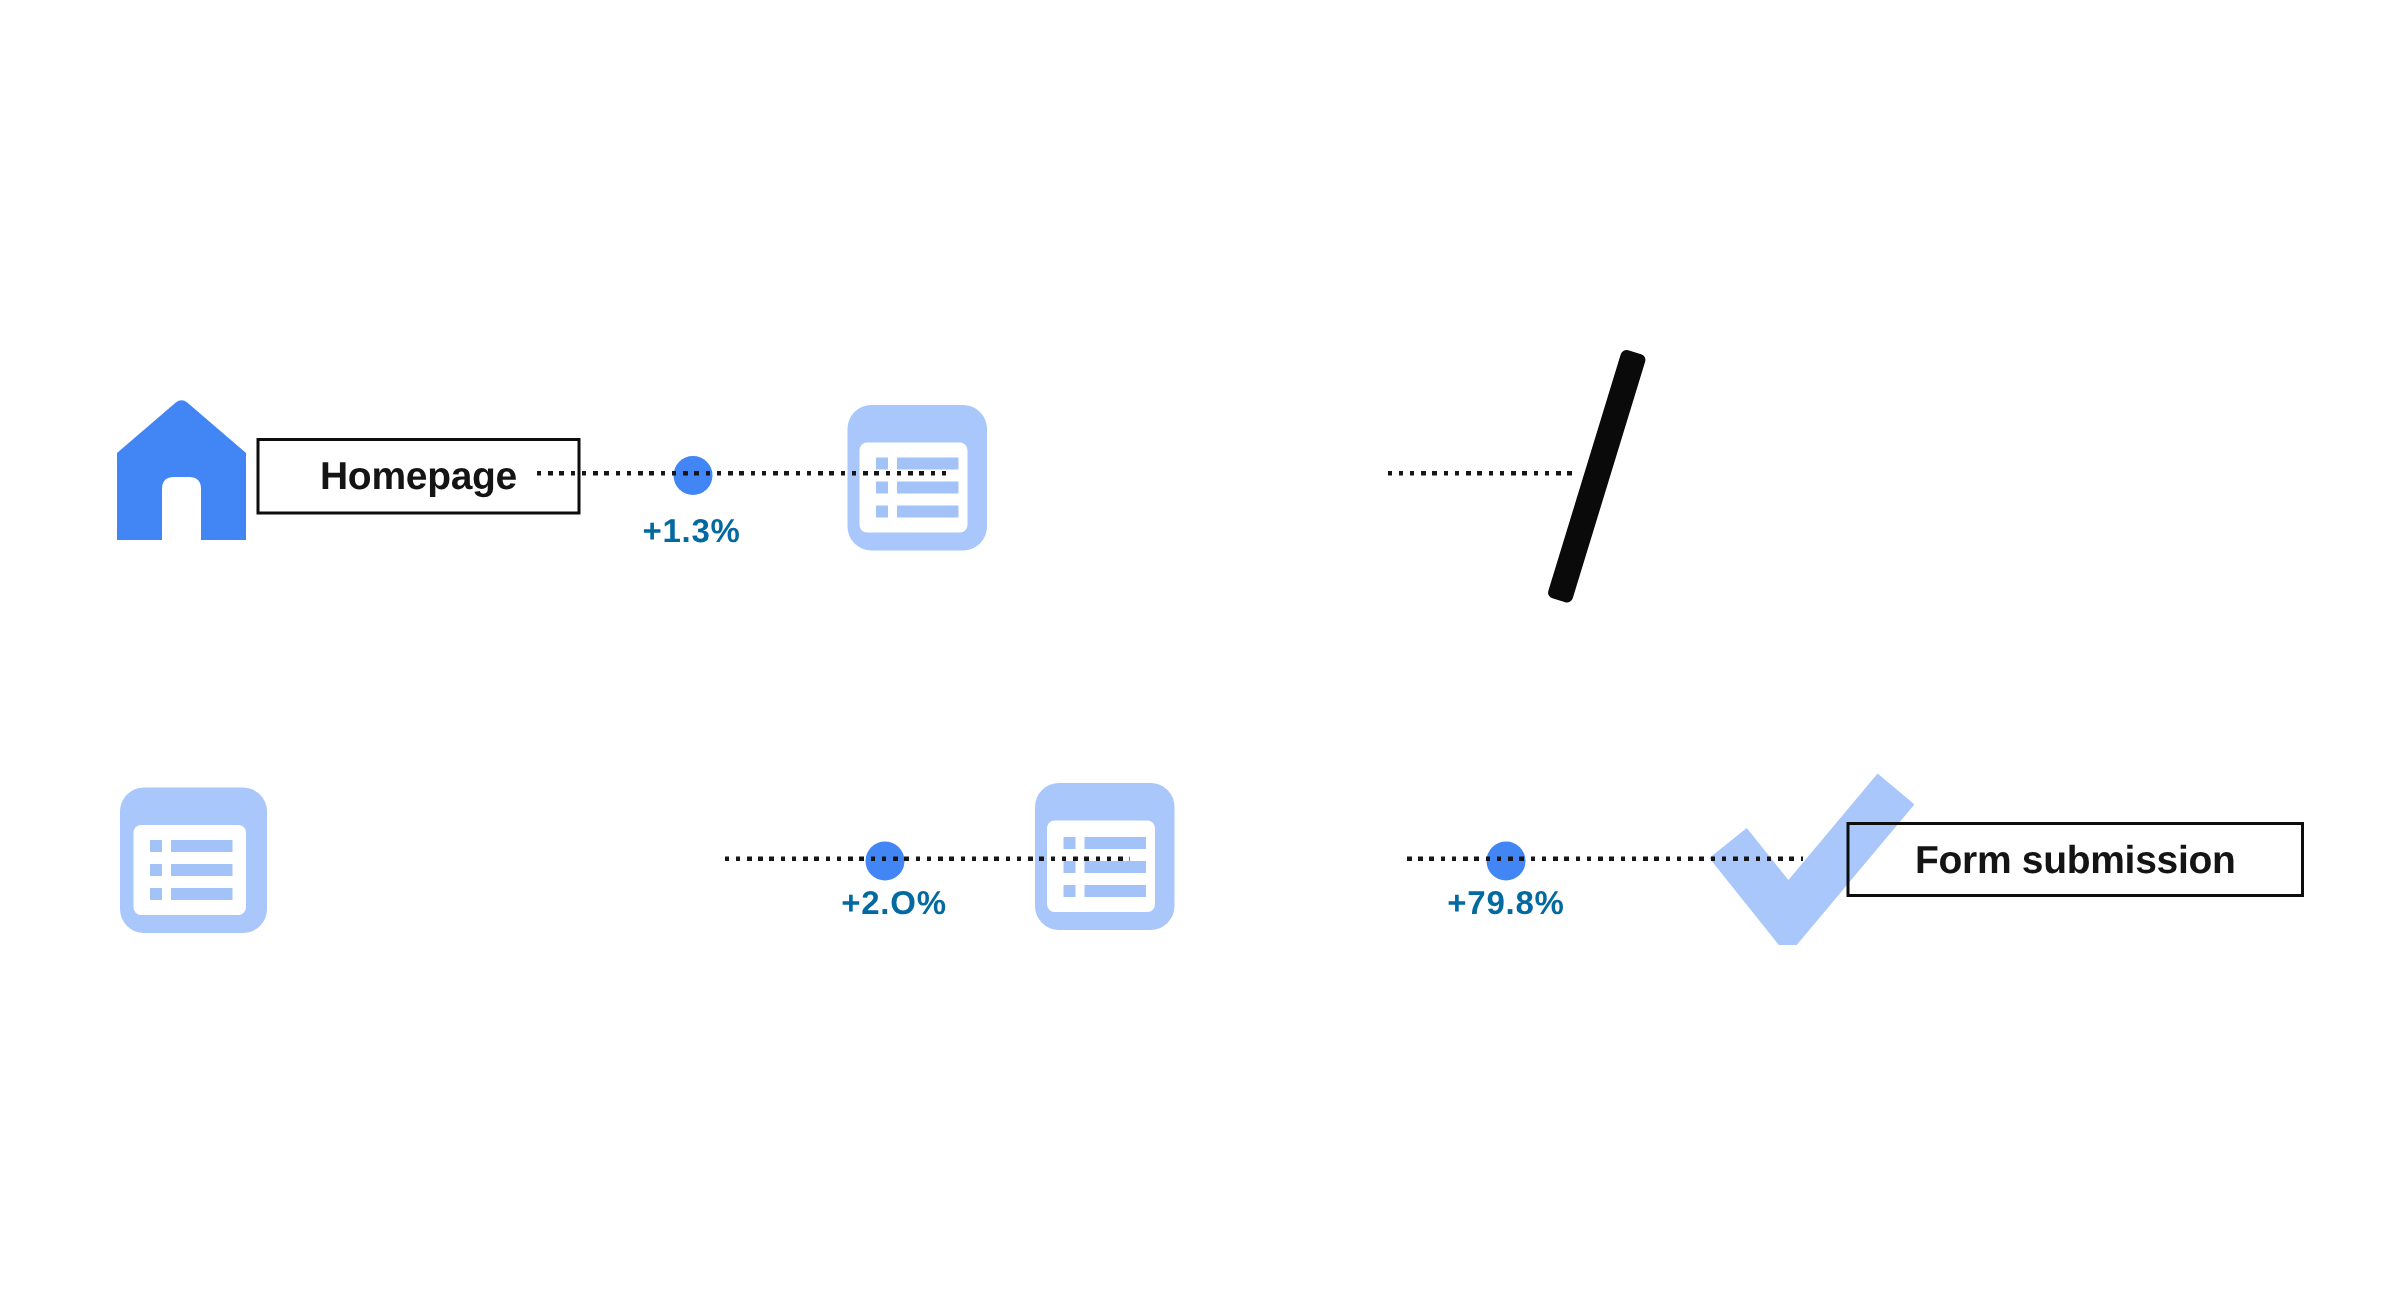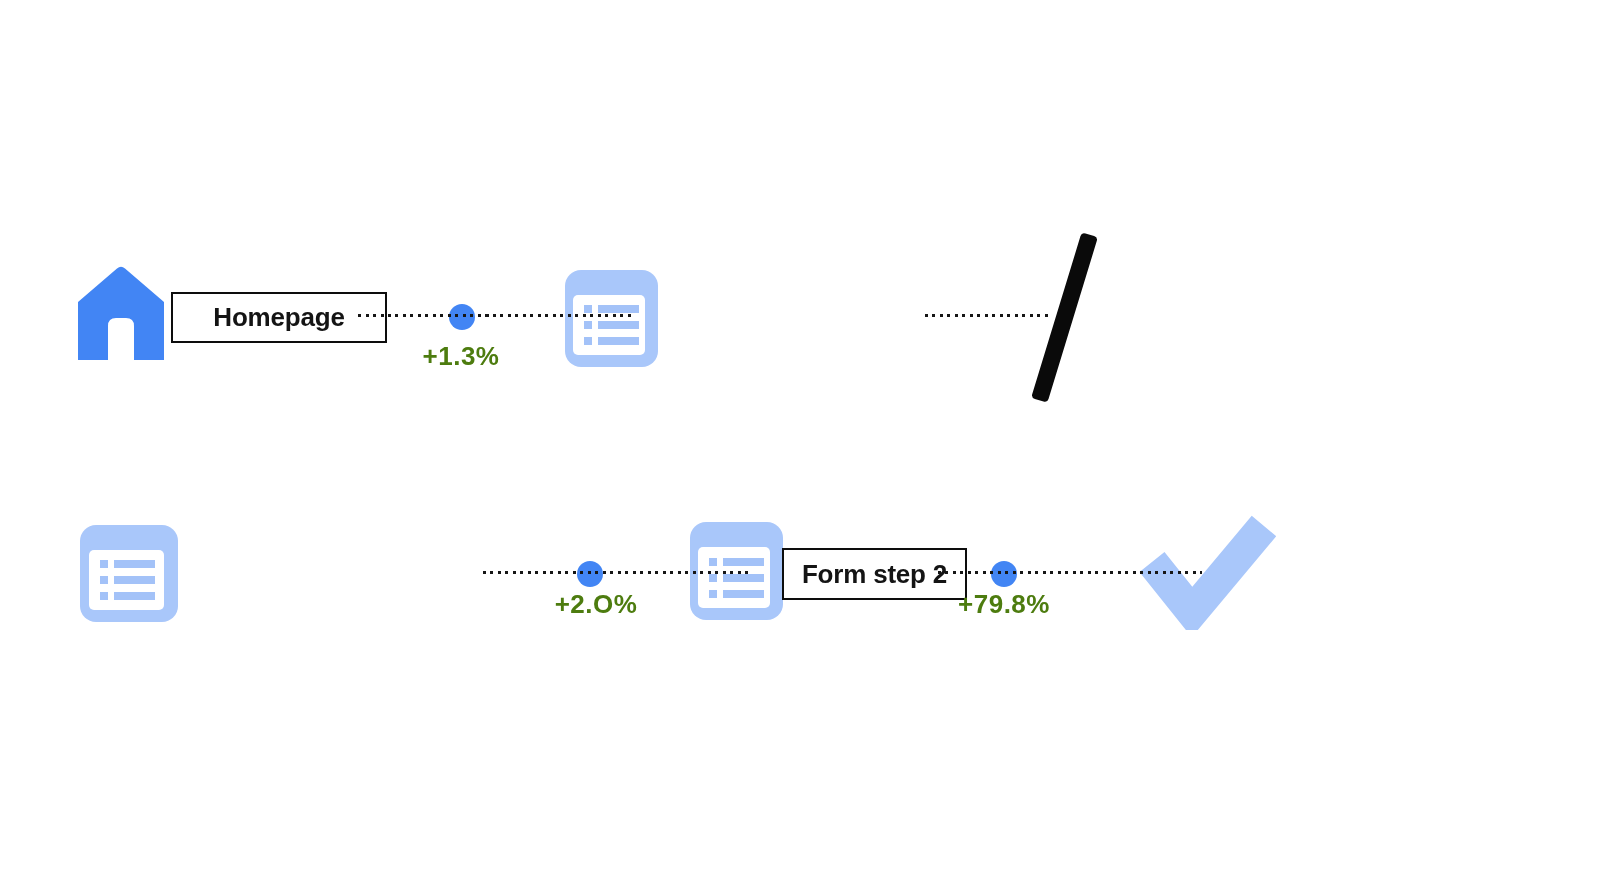--- a/index.html
+++ b/index.html
@@ -39,21 +39,21 @@
 
   
   .dot{
     position:absolute;width:26px;height:26px;border-radius:50%;
     background:#4285F4;
   }
 
   
   .pct{
     position:absolute;width:150px;text-align:center;
-    font-weight:700;font-size:26px;color:#4d7c0f;letter-spacing:0.5px;
+    font-weight:700;font-size:22px;color:#0369a1;letter-spacing:0.5px;
   }
 
   
   .licon{
     position:absolute;
     background:#A9C7FA;border-radius:16px;
   }
   .licon-inner{
     position:absolute;left:9%;top:26%;width:77%;height:62%;
     background:#ffffff;border-radius:5px;
@@ -151,28 +151,28 @@
           <div class="bullet"></div>
           <div class="bar"></div>
         </div>
       <div class="lrow">
           <div class="bullet"></div>
           <div class="bar"></div>
         </div>
     </div>
   </div>
 
-  <div class="nodebox" style="left:753px;top:548px;width:185px;height:52px;">
-    <span>Form step 2</span>
-  </div>
 
   <div class="dline" style="left:938px;top:571px;width:264px;"></div>
 
   <div class="dot" style="left:991px;top:561px;"></div>
 
   <div class="pct" style="left:929px;top:589px;">+79.8%</div>
 
   <svg class="svgicon icon-layer" style="left:1136px;top:510px;" width="140" height="120" viewBox="0 0 140 120">
     <path d="M 16 52 L 56 102 L 128 16" fill="none" stroke="#A9C7FA" stroke-width="32" stroke-linecap="butt" stroke-linejoin="miter"></path>
   </svg>
 
+  <div class="nodebox" style="left:1202px;top:548px;width:305px;height:50px;">
+    <span>Form submission</span>
+  </div>
 
 </div>
 
 </body></html>

